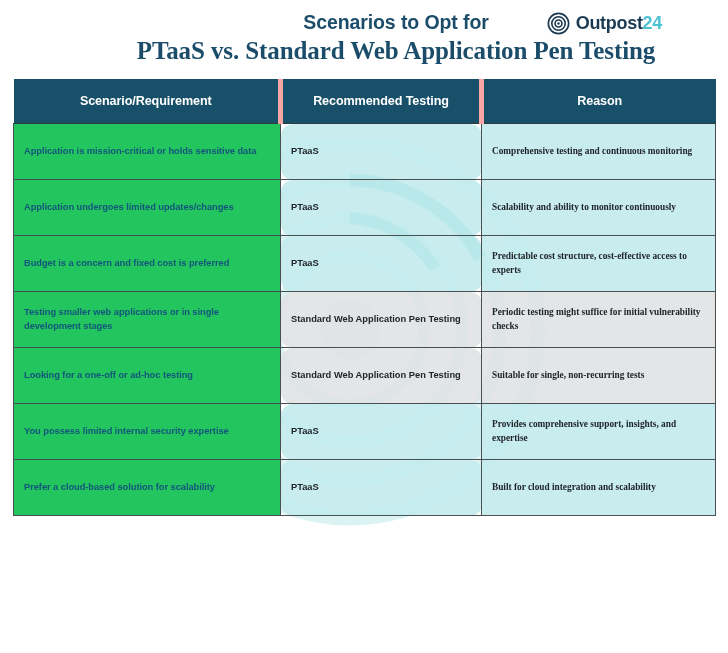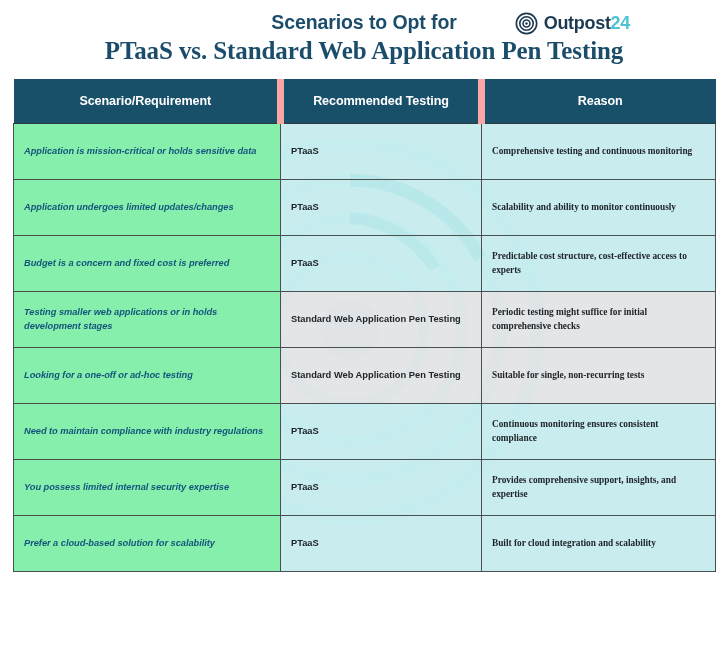--- a/index.html
+++ b/index.html
@@ -13,20 +13,21 @@
     font-family: "Liberation Sans", sans-serif;
     overflow: hidden;
     position: relative;
   }
 
   
   .top-band {
     position: relative;
     height: 78px;
     width: 644px;
+    margin-left: 32px;
   }
   .title-block {
     position: absolute;
     left: 0;
     top: 10px;
     width: 728px;
     text-align: center;
     color: #1b4d6b;
     font-weight: bold;
     line-height: 1.28;
@@ -82,58 +83,57 @@
   table.matrix col.c3 { width: 234px; }
 
   table.matrix th {
     background: #18506a;
     color: #ffffff;
     font-size: 12.6px;
     font-weight: bold;
     text-align: center;
     height: 44px;
     padding: 0 8px;
-    border-right: 7px solid #fca5a5;
+    border-right: 5px solid #fca5a5;
     border-bottom: 1px solid #2f3a3f;
     vertical-align: middle;
     letter-spacing: -0.1px;
   }
   table.matrix th:last-child { border-right: none; }
 
   table.matrix td {
     border: 1px solid #4a4f52;
     border-top-color: #4a4f52;
     vertical-align: middle;
     font-size: 9.3px;
     line-height: 1.5;
     height: 43px;
     padding: 6px 10px;
     position: relative;
     background-clip: padding-box;
   }
 
   td.col-scenario {
-    background: #86efac;
+    background: #22c55e;
     color: #14557c;
     font-weight: bold;
     letter-spacing: -0.05px;
-    font-style: italic;
   }
   td.col-rec, td.col-reason {
     color: #20262b;
     font-weight: bold;
   }
 
   
   tr.tint-teal td.col-rec,
   tr.tint-teal td.col-reason { background: rgba(194,235,237,0.88); }
   tr.tint-gray td.col-rec,
   tr.tint-gray td.col-reason { background: rgba(223,225,228,0.88); }
 
-  td.col-rec { padding-left: 14px; }
+  td.col-rec { padding-left: 14px; border-radius: 12px; }
   td.col-reason { padding-left: 12px; font-family: Liberation Serif, serif; }
 </style>
 </head>
 <body>
 
 <svg class="watermark" viewBox="0 0 400 400" xmlns="http://www.w3.org/2000/svg">
   <g fill="none" stroke="#bfe9ea" stroke-opacity="0.55">
     <circle cx="200" cy="190" r="188" stroke-width="15"></circle>
     <circle cx="200" cy="190" r="150" stroke-width="13"></circle>
     <circle cx="200" cy="190" r="112" stroke-width="12"></circle>
@@ -187,35 +187,30 @@
           <td class="col-scenario">Application undergoes limited updates/changes</td>
           <td class="col-rec">PTaaS</td>
           <td class="col-reason">Scalability and ability to monitor continuously</td>
         </tr>
         <tr class="tint-teal">
           <td class="col-scenario">Budget is a concern and fixed cost is preferred</td>
           <td class="col-rec">PTaaS</td>
           <td class="col-reason">Predictable cost structure, cost-effective access to experts</td>
         </tr>
         <tr class="tint-gray">
-          <td class="col-scenario">Testing smaller web applications or in holds development stages</td>
+          <td class="col-scenario">Testing smaller web applications or in single development stages</td>
           <td class="col-rec">Standard Web Application Pen Testing</td>
-          <td class="col-reason">Periodic testing might suffice for initial comprehensive checks</td>
+          <td class="col-reason">Periodic testing might suffice for initial vulnerability checks</td>
         </tr>
         <tr class="tint-gray">
           <td class="col-scenario">Looking for a one-off or ad-hoc testing</td>
           <td class="col-rec">Standard Web Application Pen Testing</td>
           <td class="col-reason">Suitable for single, non-recurring tests</td>
         </tr>
         <tr class="tint-teal">
-          <td class="col-scenario">Need to maintain compliance with industry regulations</td>
-          <td class="col-rec">PTaaS</td>
-          <td class="col-reason">Continuous monitoring ensures consistent compliance</td>
-        </tr>
-        <tr class="tint-teal">
           <td class="col-scenario">You possess limited internal security expertise</td>
           <td class="col-rec">PTaaS</td>
           <td class="col-reason">Provides comprehensive support, insights, and expertise</td>
         </tr>
         <tr class="tint-teal">
           <td class="col-scenario">Prefer a cloud-based solution for scalability</td>
           <td class="col-rec">PTaaS</td>
           <td class="col-reason">Built for cloud integration and scalability</td>
         </tr>
       </tbody>

